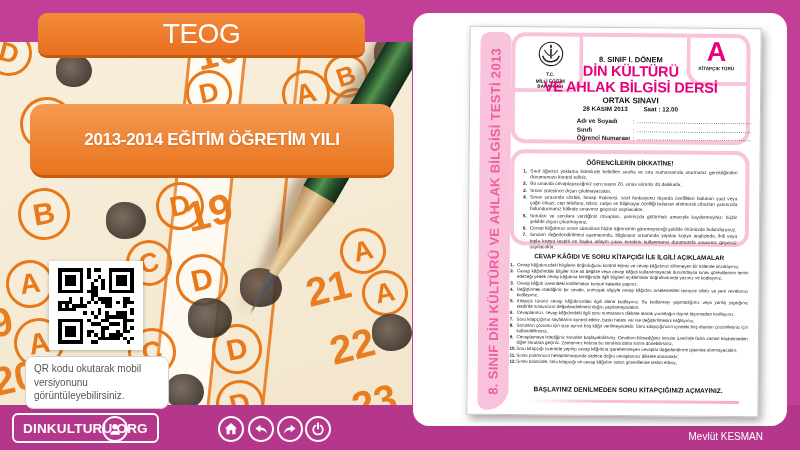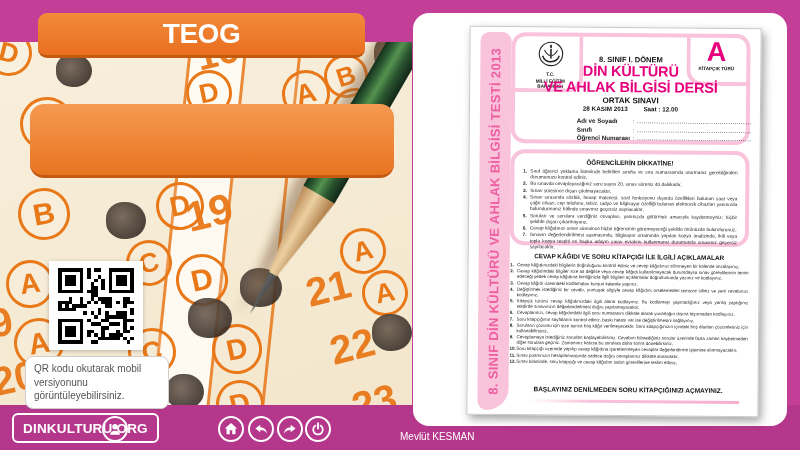--- a/index.html
+++ b/index.html
@@ -14,21 +14,21 @@
   .bub{position:absolute;border:3px solid #e87818;border-radius:50%;color:#e87818;display:flex;align-items:center;justify-content:center;font-weight:bold;background:rgba(255,255,255,.12);}
   .num{position:absolute;color:#e87818;font-weight:bold;line-height:1;opacity:.95;}
   .blob{position:absolute;border-radius:46% 54% 52% 48%;background:radial-gradient(circle at 40% 40%,#6b5a4e,#352c25 70%);opacity:.88;}
   .pencil{position:absolute;left:232px;top:-61px;width:36px;height:333px;transform:rotate(30deg);transform-origin:50% 100%;filter:drop-shadow(-10px 6px 5px rgba(120,85,50,.45));}
   .pencil .body{height:195px;background:linear-gradient(90deg,#15301c 0%,#2c5a32 20%,#55934f 42%,#2a5530 68%,#122718 100%);}
   .pencil .wood{height:92px;background:linear-gradient(90deg,#b98a55,#ecd0a2 45%,#a9753f);clip-path:polygon(0 0,100% 0,62% 100%,38% 100%);}
   .pencil .tip{height:46px;background:linear-gradient(90deg,#262626,#5e5e5e 45%,#1c1c1c);clip-path:polygon(38% 0,62% 0,50% 100%);}
 
   
   .banner-top{position:absolute;left:38px;top:13px;width:327px;height:45px;background:linear-gradient(#f headers,#e96f1f);background:linear-gradient(#f28b3b,#e96f1f);border-bottom:3px solid #c45a10;border-radius:9px;display:flex;align-items:center;justify-content:center;gap:8px;color:#fff;z-index:20;}
-  .banner-top .brand{font-size:28px;font-weight:700;letter-spacing:-.5px;text-align:center;}
+  .banner-top .brand{font-size:28px;font-weight:400;letter-spacing:-.5px;text-align:center;}
   .banner-top .rest{font-size:18px;font-weight:700;letter-spacing:-.4px;}
   .banner-promo{position:absolute;left:30px;top:104px;width:364px;height:74px;background:linear-gradient(#f59a52,#e9741f);border-bottom:3px solid #c45a10;border-radius:14px;display:flex;flex-direction:column;align-items:center;justify-content:center;color:#fff;z-index:20;text-shadow:0 1px 2px rgba(150,60,0,.35);}
   .banner-promo div{font-size:17px;font-weight:700;line-height:1.38;letter-spacing:-.3px;}
 
   
   .qr-box{position:absolute;left:49px;top:261px;width:94px;height:89px;background:#fff;box-shadow:0 1px 4px rgba(0,0,0,.25);z-index:15;display:flex;align-items:center;justify-content:center;}
   .qr-box svg{width:76px;height:76px;shape-rendering:crispEdges;}
   .tooltip{position:absolute;left:25px;top:356px;width:144px;background:#fff;border:1px solid #cfcfcf;border-radius:8px;padding:5px 8px;font-size:10px;line-height:1.35;color:#555;z-index:16;}
 
   
@@ -64,21 +64,21 @@
   .explan{position:absolute;left:41px;top:224px;width:239px;}
   .list-e{font-size:6.6px;line-height:1.24;transform:scale(.68);transform-origin:0 0;width:147%;}
   .warning{position:absolute;left:41px;top:358px;width:239px;text-align:center;font-size:6.5px;font-weight:bold;color:#111;}
   .underline{position:absolute;left:60px;top:372px;width:212px;height:3px;border-radius:2px;background:linear-gradient(90deg,rgba(249,195,219,0),#f9c3db 30%,#f6aecd);}
 
   
   .bottombar{position:absolute;left:0;top:405px;width:800px;height:45px;background:#b5378b;z-index:4;}
   .site-pill{position:absolute;left:12px;top:8px;height:30px;border:2px solid #fff;border-radius:6px;color:#fff;font-weight:bold;font-size:13.5px;display:flex;align-items:center;padding:0 9px;letter-spacing:.2px;background:transparent;cursor:pointer;}
   .cbtn{position:absolute;top:11px;width:26px;height:26px;border:2px solid #fff;border-radius:50%;background:transparent;display:flex;align-items:center;justify-content:center;padding:0;cursor:pointer;}
   .cbtn svg{width:14px;height:14px;display:block;}
-  .author{position:absolute;left:400px;top:26px;width:374px;text-align:left;color:#fff;font-size:10px;}
+  .author{position:absolute;left:389px;top:26px;width:374px;text-align:right;color:#fff;font-size:10px;}
 </style>
 </head>
 <body>
 
 <div class="stage">
 
   <div class="photo">
     <div class="strip"></div>
     <div class="vline2"></div>
     <div class="deco">
@@ -119,20 +119,21 @@
       <div class="body"></div>
       <div class="wood"></div>
       <div class="tip"></div>
     </div>
   </div>
 
   <div class="banner-top">
     <span class="brand">TEOG</span>
   </div>
   <div class="banner-promo">
+    <div>2013-2014 EĞİTİM ÖĞRETİM YILI</div>
   </div>
 
   <div class="qr-box">
     <svg id="qrsvg" viewBox="0 0 21 21">
         <rect x="0" y="0" width="1" height="1" fill="#000"></rect>
         <rect x="1" y="0" width="1" height="1" fill="#000"></rect>
         <rect x="2" y="0" width="1" height="1" fill="#000"></rect>
         <rect x="3" y="0" width="1" height="1" fill="#000"></rect>
         <rect x="4" y="0" width="1" height="1" fill="#000"></rect>
         <rect x="5" y="0" width="1" height="1" fill="#000"></rect>

